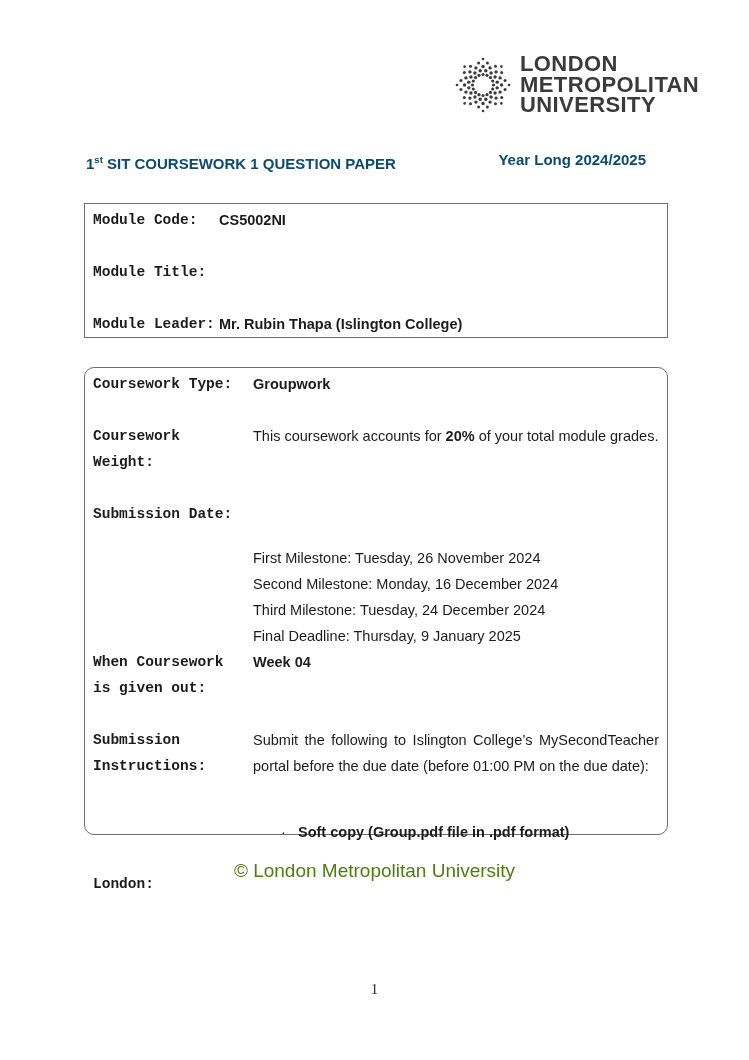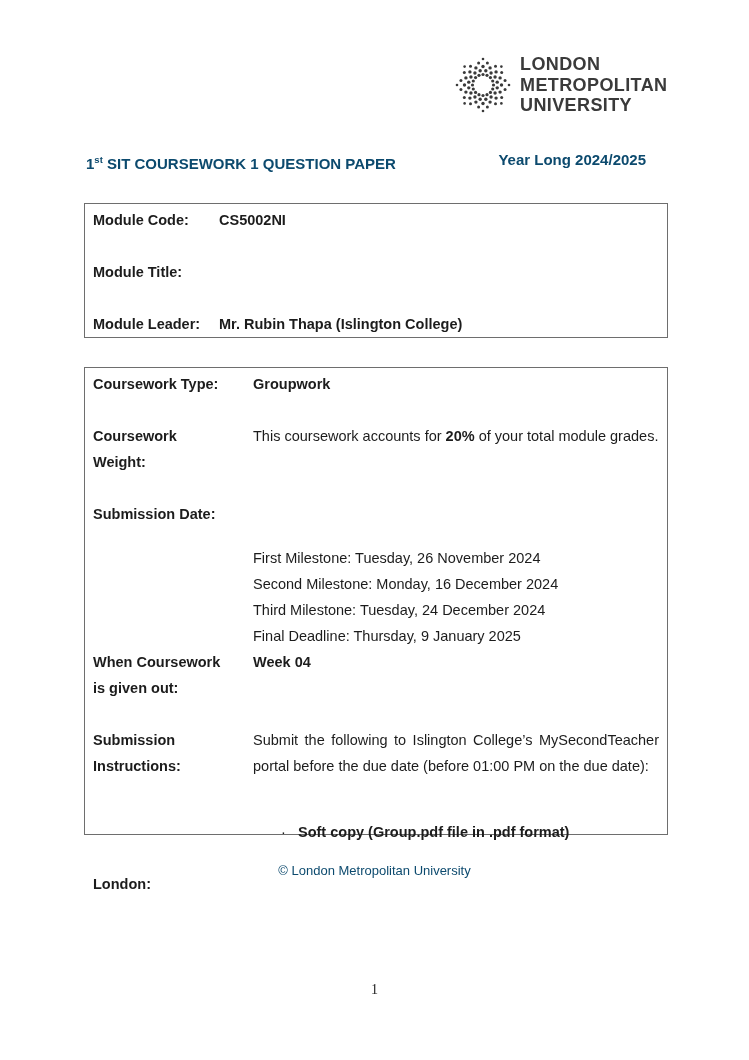--- a/index.html
+++ b/index.html
@@ -12,63 +12,64 @@
     overflow:hidden;
   }
   .page { position:relative; width:749px; height:1060px; background:#fff; }
 
   
   .logo-row {
     position:absolute; top:54px; left:455px;
     display:flex; align-items:center; gap:9px;
   }
   .logo-text {
-    font-weight:bold; font-size:18px; line-height:20.5px;
+    font-weight:bold; font-size:22px; line-height:20.5px;
     letter-spacing:0.4px; color:#3a3a3a;
   }
 
   
   .title-row {
     position:absolute; top:150px; left:86px; width:560px;
     display:flex; justify-content:space-between;
     font-weight:bold; font-size:15px; line-height:20px; color:#0c4a6e;
   }
   .title-row sup { font-size:9.5px; }
 
   
   .box {
     position:absolute; left:84px; width:584px;
     border:1px solid #6e6e6e;
     font-size:14.5px; line-height:26px; color:#1c1c1c;
   }
   .module-box { top:203px; height:135px; padding-top:3px; }
-  .cw-box     { top:367px; height:468px; padding-top:3px; }
+  .cw-box     { top:367px; height:468px; padding-top:3px;border-radius:10px; }
 
   .row { display:flex; align-items:flex-start; }
   .row.gap { margin-bottom:26px; }
 
   .label {
     font-weight:bold; white-space:pre-line; flex-shrink:0;
     padding-left:8px;
+    font-family:Liberation Mono, monospace;
   }
   .module-box .label { width:134px; }
   .cw-box .label     { width:168px; }
 
   .value { flex:1 1 auto; padding-right:8px; }
   .value.bold { font-weight:bold; }
   .value.justify { text-align:justify; }
   .value.prelines { white-space:pre-line;margin-top:44px; }
 
   .bullet-line { padding-left:28px; font-weight:bold; text-align:left;margin-top:40px; }
   .bullet-line .bullet { display:inline-block; width:17px; font-weight:normal; }
 
   
   .copyright {
     position:absolute; top:858px; left:0; width:749px;
-    text-align:center; font-size:13px; line-height:26px; color:#0c4a6e;
+    text-align:center; font-size:19px; line-height:26px; color:#4d7c0f;
   }
   .page-number {
     position:absolute; top:982px; left:0; width:749px;
     text-align:center;
     font-family:"Liberation Serif", serif;
     font-size:14px; color:#222;
   }
 </style>
 </head>
 <body>

